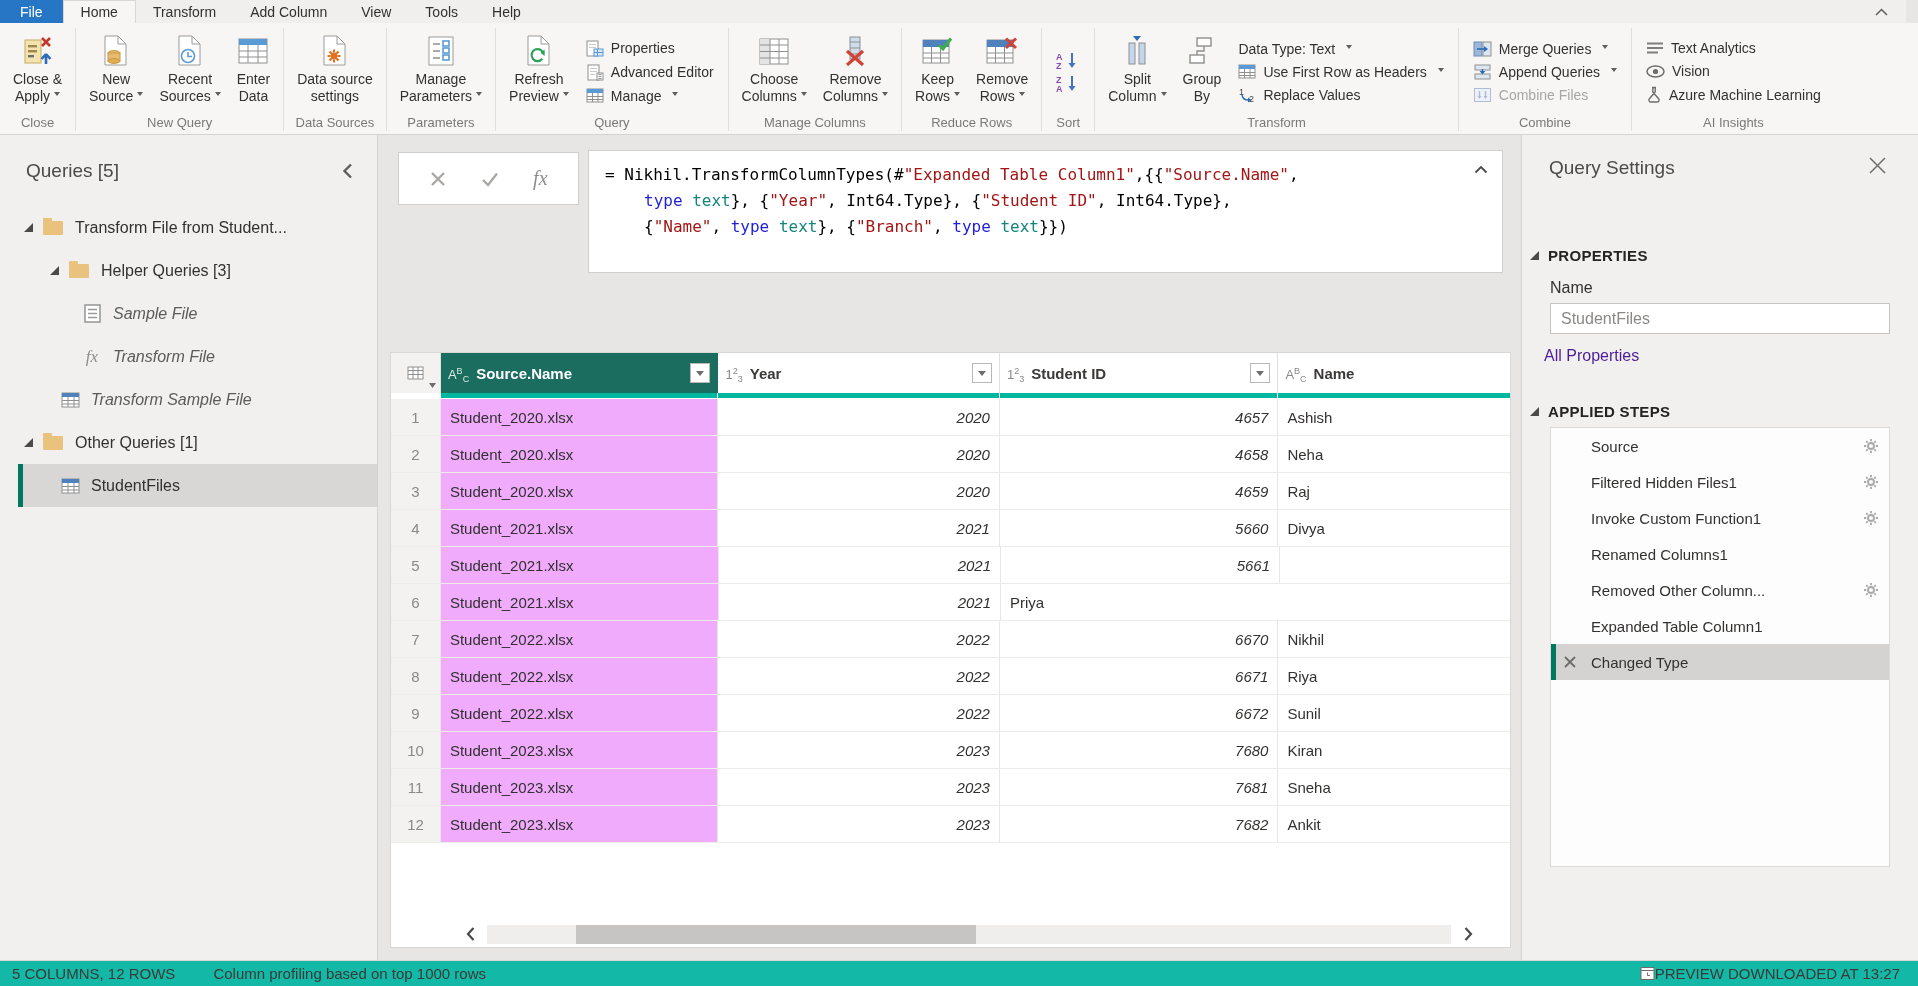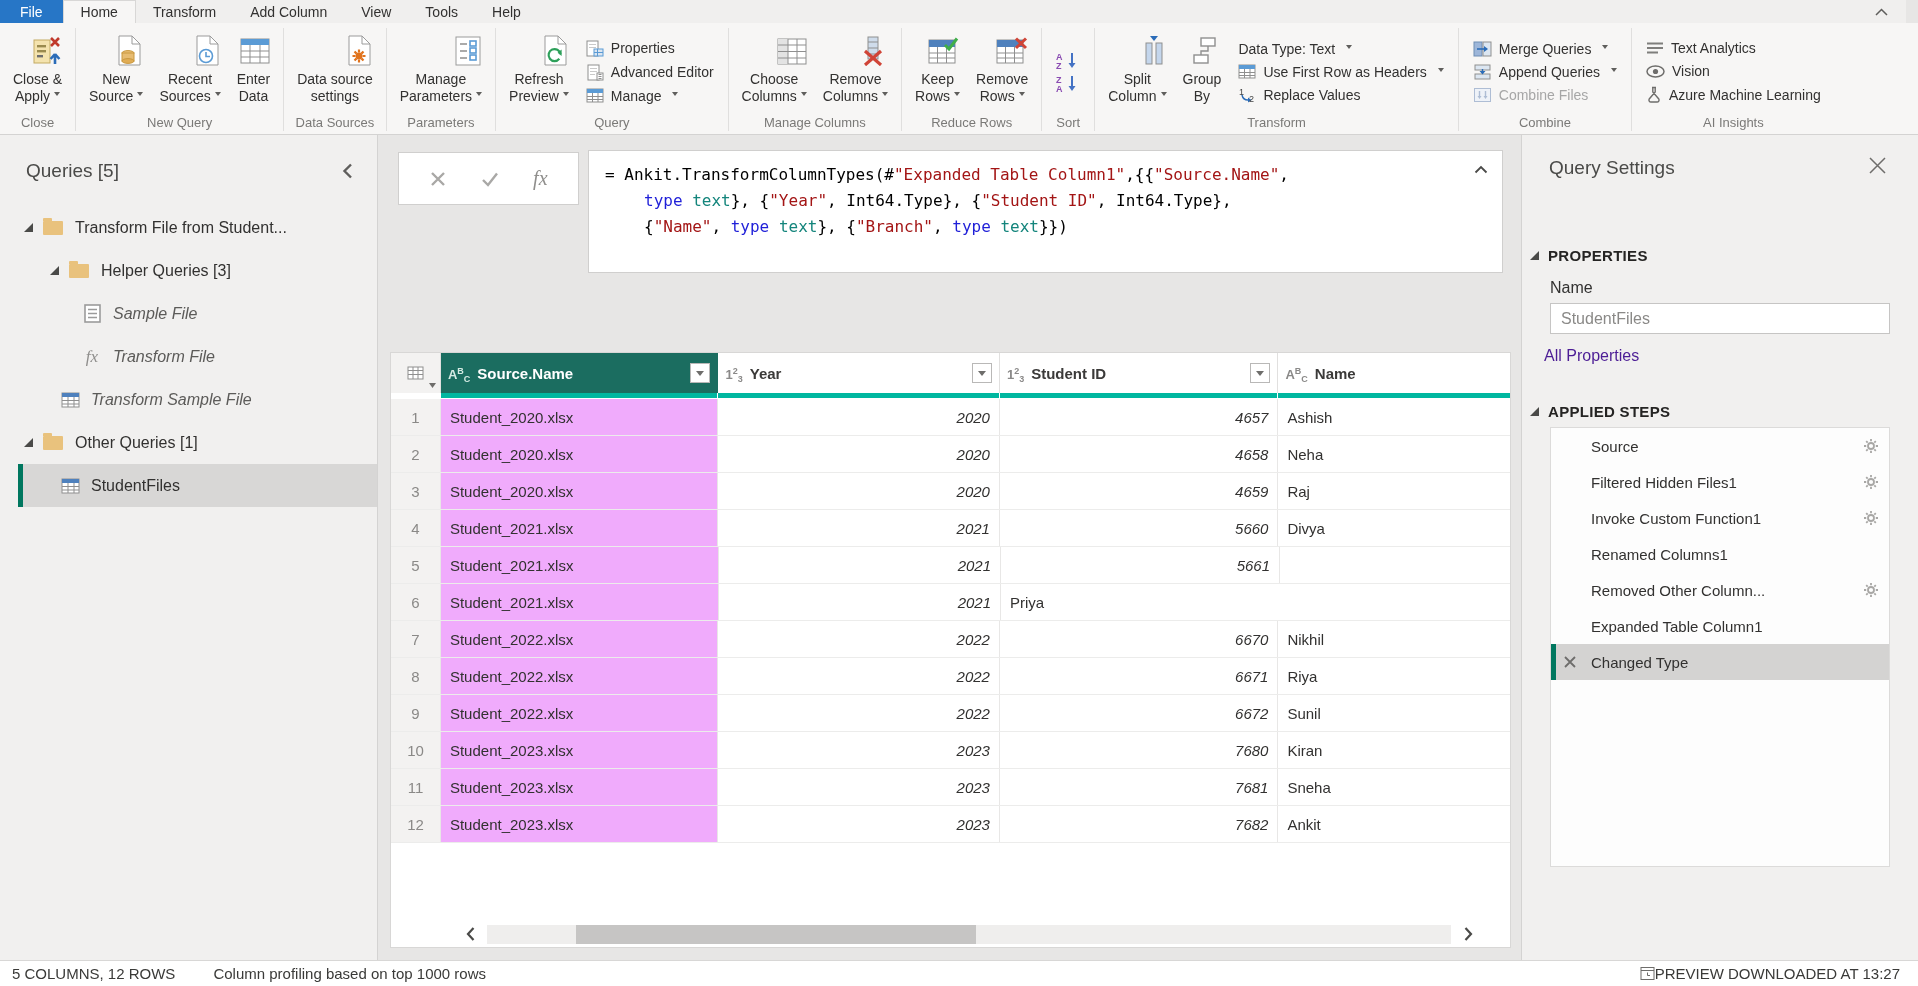--- a/index.html
+++ b/index.html
@@ -12,33 +12,33 @@
   .mtab.file{background:#2776c6;color:#fff;padding:0 20px}
   .mtab.active{background:#f7f6f5;border:1px solid #d8d7d6;border-bottom:none}
   .collapse-ribbon{margin-left:auto;padding:0 18px;display:flex;align-items:center}
 
   
   .ribbon{position:absolute;top:23px;left:0;right:0;height:112px;background:#f7f6f5;border-bottom:1px solid #d4d3d2;display:flex;align-items:stretch}
   .rgroup{display:flex;flex-direction:column;padding:5px 5px 1px}
   .rbtns{flex:1;display:flex;align-items:stretch}
   .glabel{height:18px;text-align:center;font-size:13px;color:#7a7977;white-space:nowrap;padding:0 6px}
   .rsep{width:1px;background:#e0dfde;margin:5px 0 3px}
-  .bigbtn{display:flex;flex-direction:column;align-items:flex-end;padding:5px 8px 0;font-size:14px;color:#323130;text-align:center;line-height:17px;white-space:nowrap;cursor:default}
+  .bigbtn{display:flex;flex-direction:column;align-items:center;padding:5px 8px 0;font-size:14px;color:#323130;text-align:center;line-height:17px;white-space:nowrap;cursor:default}
   .bigbtn .ricon{height:36px;display:flex;align-items:center;margin-bottom:2px}
   .smallstack{display:flex;flex-direction:column;justify-content:center;gap:5px;padding:0 4px}
   .smallbtn{display:flex;align-items:center;gap:7px;font-size:14px;color:#323130;padding:1px 5px;white-space:nowrap;cursor:default}
   .smallbtn.disabled{color:#a6a6a6}
   .caret{display:inline-block;width:0;height:0;border:3.5px solid transparent;border-top:4.5px solid #5f5e5c;margin-left:4px;vertical-align:2px}
   .sorticons{display:flex;flex-direction:column;gap:6px;justify-content:center;padding:0 8px}
 
   
   .queries-panel{position:absolute;top:135px;left:0;width:378px;bottom:26px;background:#f1f0ef;border-right:1px solid #d4d3d2}
   .canvas{position:absolute;top:135px;left:379px;width:1141px;bottom:26px;background:#e7e6e5}
   .settings-panel{position:absolute;top:135px;right:0;width:397px;bottom:26px;background:#f1f0ef;border-left:1px solid #d4d3d2}
-  .statusbar{position:absolute;left:0;right:0;bottom:0;height:26px;background:#ffffff;border-top:1px solid #d8d7d6;display:flex;align-items:center;font-size:15px;color:#3a3a38;padding:0 12px}
+  .statusbar{position:absolute;left:0;right:0;bottom:0;height:26px;background:#14b8a6;border-top:1px solid #d8d7d6;display:flex;align-items:center;font-size:15px;color:#3a3a38;padding:0 12px}
 
   
   .qp-header{display:flex;align-items:center;padding:25px 24px 0 26px}
   .qp-title{font-size:19px;color:#4a4a48}
   .qp-collapse{margin-left:auto}
   .tree{margin-top:24px}
   .titem{height:43px;display:flex;align-items:center;font-size:16px;color:#323130;position:relative;white-space:nowrap;overflow:hidden}
   .titem .tri{margin-right:10px;display:inline-flex}
   .folder{display:inline-block;width:20px;height:14px;background:#e9c27d;border-radius:1px;position:relative;margin-right:12px;flex:none}
   .folder::before{content:"";position:absolute;top:-3px;left:0;width:9px;height:3px;background:#e9c27d;border-radius:1px 1px 0 0}
@@ -60,21 +60,21 @@
   .str{color:#a31515}.kw{color:#1f1fd8}.ty{color:#14857c}
   .fchevron{position:absolute;top:14px;right:14px}
 
   
   .grid{position:absolute;left:11px;top:217px;width:1121px;height:596px;background:#fff;border:1px solid #d8d7d6}
   .ghead{display:flex;height:40px}
   .hc{display:flex;align-items:center;padding:0 7px;font-size:15px;font-weight:700;color:#3b3a39;border-right:1px solid #e1e0df;background:#fff}
   .hc.numh{width:50px;background:#f3f2f1;justify-content:center;position:relative}
   .w-src{width:278px}.w-year{width:282px}.w-id{width:279px}.w-name{width:232px;border-right:none}
   .hc.sel{background:#1b6d60;color:#fff;border-right:1px solid #1b6d60}
-  .ticon{display:inline-block;margin-right:7px;color:#8a8988;font-weight:700;white-space:nowrap}
+  .ticon{display:inline-block;margin-right:7px;color:#8a8988;font-weight:400;white-space:nowrap}
   .ticon .t1{font-size:13px}
   .ticon .t2{font-size:9px;position:relative;top:-5px}
   .ticon .t3{font-size:9px;position:relative;top:3px}
   .hc.sel .ticon{color:#d6ebe4}
   .fbtn{margin-left:auto;width:20px;height:20px;background:#fff;border:1px solid #b9b8b7;display:flex;align-items:center;justify-content:center;flex:none}
   .quality{display:flex;height:6px;background:#fff}
   .qc{height:5px;background:#00b7a0;border-right:1px solid #fff}
   .qc.qnum{width:50px;background:transparent}
   .qc.q1{width:278px}.qc.q2w{width:282px}.qc.q3w{width:279px}.qc.q4{width:232px;border-right:none}
   .tr{display:flex;height:37px;border-bottom:1px solid #ececeb}
@@ -583,21 +583,21 @@
         </span>
       <span>
           <svg width="20" height="18" viewBox="0 0 20 18">
             <path d="M3 10 L8 15 L17 3.5" stroke="#a9a8a6" stroke-width="2.4" fill="none"></path>
           </svg>
         </span>
       <span class="fxtxt" style="font-size:20px">fx</span>
     </div>
 
     <div class="formula-box">
-      <div class="fline"><span>= Ankit.TransformColumnTypes(#</span><span class="str">"Expanded Table Column1"</span><span>,{{</span><span class="str">"Source.Name"</span><span>,</span></div>
+      <div class="fline"><span>= Nikhil.TransformColumnTypes(#</span><span class="str">"Expanded Table Column1"</span><span>,{{</span><span class="str">"Source.Name"</span><span>,</span></div>
       <div class="fline cont"><span class="kw">type</span><span> </span><span class="ty">text</span><span>}, {</span><span class="str">"Year"</span><span>, Int64.Type}, {</span><span class="str">"Student ID"</span><span>, Int64.Type},</span></div>
       <div class="fline cont"><span>{</span><span class="str">"Name"</span><span>, </span><span class="kw">type</span><span> </span><span class="ty">text</span><span>}, {</span><span class="str">"Branch"</span><span>, </span><span class="kw">type</span><span> </span><span class="ty">text</span><span>}})</span></div>
       <span class="fchevron">
           <svg width="14" height="9" viewBox="0 0 14 9">
             <path d="M1.5 7.5 L7 2 L12.5 7.5" stroke="#4a4a48" stroke-width="1.8" fill="none"></path>
           </svg>
         </span>
     </div>
 
     <div class="grid">

